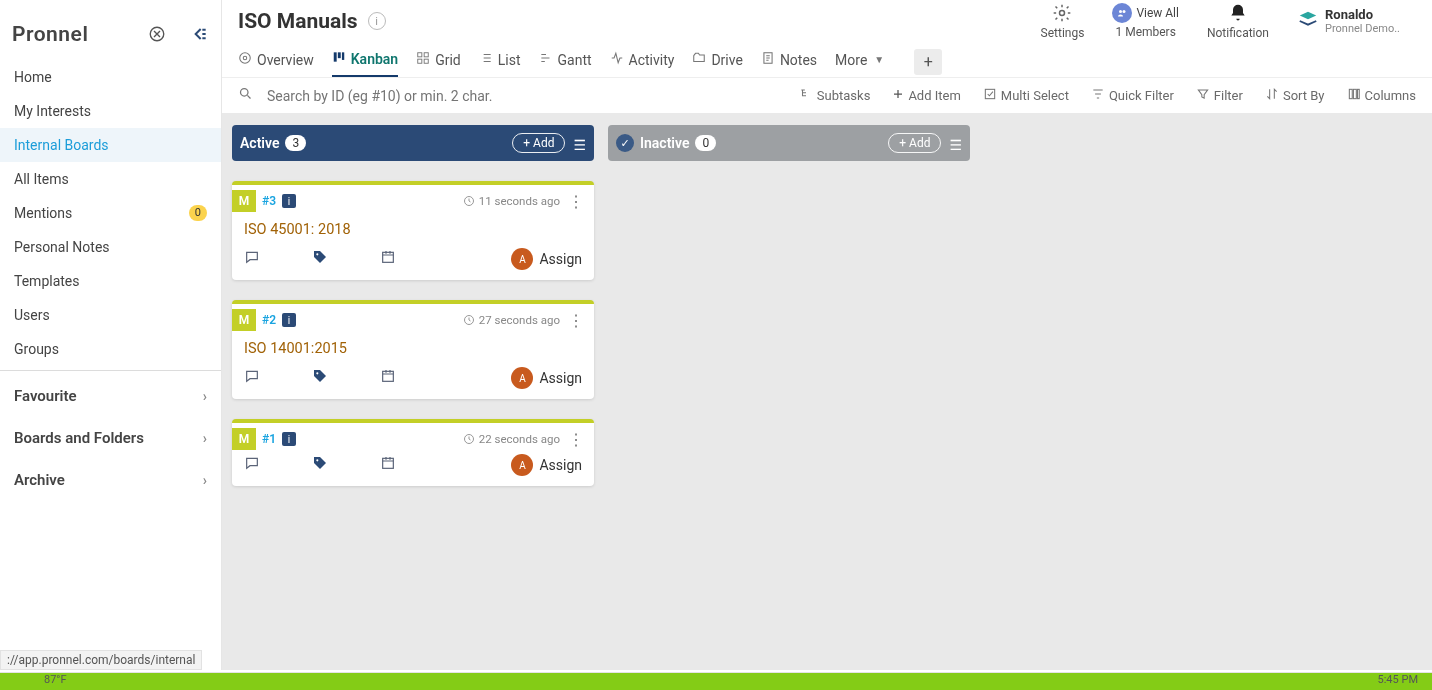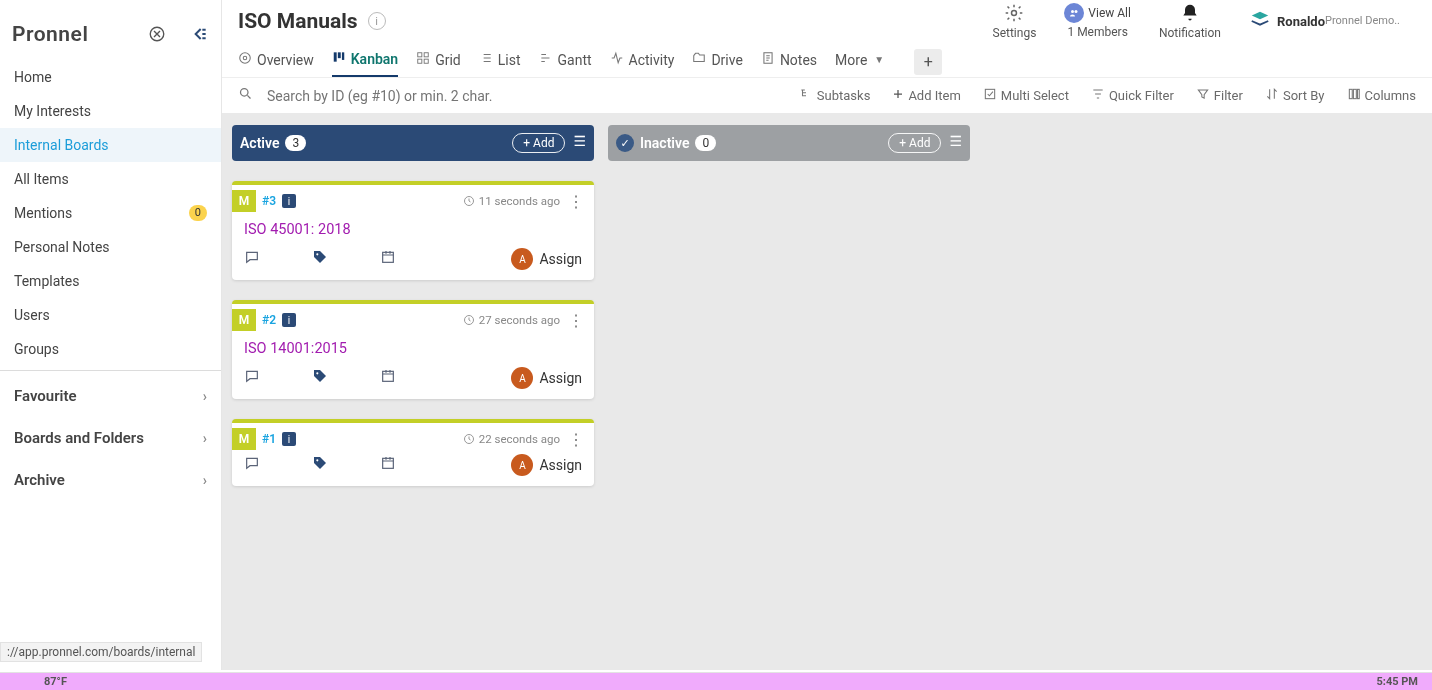--- a/index.html
+++ b/index.html
@@ -24,21 +24,21 @@
     .page-title { font-size:21px; font-weight:700; color:#333; }
     .info-icon { width:18px;height:18px;border:1px solid #bbb;border-radius:50%;display:inline-flex;align-items:center;justify-content:center;font-size:11px;color:#999;margin-left:10px;}
     .user-area { margin-left:auto; display:flex; gap:28px; align-items:center; padding-right:16px;}
     .ua-col { display:flex; flex-direction:column; align-items:center; gap:2px;}
     .ua-label { font-size:12px; color:#555;}
     .ua-icon { width:22px;height:22px;color:#666;display:flex;align-items:center;justify-content:center;font-size:20px;}
     .view-all-badge { background:#6c86d6; color:#fff; border-radius:50%; width:20px;height:20px;display:inline-flex;align-items:center;justify-content:center;font-size:11px;margin-right:4px;}
     .view-all { display:inline-flex;align-items:center;font-size:12px;color:#444;}
     .profile { display:flex; align-items:center; gap:6px;}
     .prof-logo { width:22px;height:22px;}
-    .prof-text { display:flex;flex-direction:row;}
+    .prof-text { display:flex;flex-direction:column;}
     .prof-name { font-size:13px; font-weight:700; color:#333;}
     .prof-sub { font-size:11px; color:#888;}
     .tabs { display:flex; gap:18px; margin-top:6px; align-items:center; }
     .tab { display:inline-flex; align-items:center; gap:5px; font-size:14px; color:#555; padding:4px 0 8px; cursor:pointer; }
     .tab.active { color:#0f766e; border-bottom:2px solid #143a6b; font-weight:600;}
     .more-caret { font-size:10px; color:#777; margin-left:2px;}
     .plus-tab { width:28px;height:26px;background:#ececec;border-radius:3px;display:inline-flex;align-items:center;justify-content:center;color:#555;font-size:16px;margin-left:12px;}
     .toolbar { display:flex; align-items:center; padding:8px 16px; border-top:1px solid #eee;}
     .search-wrap { display:flex; align-items:center; gap:14px;}
     .search-icon { color:#888; font-size:15px;}
@@ -46,39 +46,39 @@
     .tool-right { margin-left:auto; display:flex; gap:22px; align-items:center;}
     .tool-item { font-size:13px; color:#6a6a6a; display:inline-flex; align-items:center; gap:4px; cursor:pointer;}
     
     .board { flex:1; background:#e9e9e9; padding:12px 10px; display:flex; gap:14px; align-items:flex-start; overflow:auto;}
     .col { width:362px; display:flex; flex-direction:column; gap:20px;}
     .col-head { height:36px; border-radius:4px; display:flex; align-items:center; padding:0 8px; color:#fff; font-size:14px; }
     .col-head.blue { background:#2b4a76;}
     .col-head.gray { background:#9da0a3;}
     .col-head .hname { font-weight:600; margin-right:6px;}
     .count-pill { background:#fff; color:#333; border-radius:10px; font-size:12px; padding:1px 7px;}
-    .head-right { margin-left:auto; display:flex; align-items:flex-start; gap:8px;}
+    .head-right { margin-left:auto; display:flex; align-items:flex-end; gap:8px;}
     .add-btn { border:1px solid rgba(255,255,255,.9); border-radius:12px; font-size:12px; padding:2px 10px; color:#fff;}
     .head-menu { font-size:14px;}
     .check-circle { width:18px;height:18px;border-radius:50%;background:#3a5a86;display:inline-flex;align-items:center;justify-content:center;font-size:11px;margin-right:6px;}
     .card { background:#fff;border-radius:4px;border-top:4px solid #c3cf27; box-shadow:0 1px 3px rgba(0,0,0,.12); padding:0 0 10px 0;}
     .card-top { display:flex; align-items:center; padding:5px 10px 0 0;}
     .tag-m { width:24px;height:22px;background:#c3cf27;color:#fff;font-size:12px;font-weight:600;display:inline-flex;align-items:center;justify-content:center;}
     .card-id { font-size:12px; color:#1aa4e0; margin-left:6px; font-weight:600;}
     .info-sq { width:14px;height:14px;background:#2b4a76;color:#fff;border-radius:2px;display:inline-flex;align-items:center;justify-content:center;font-size:10px;margin-left:6px;}
     .ts { margin-left:auto; font-size:11.5px; color:#888; display:inline-flex; align-items:center; gap:4px;}
     .card-menu { font-size:16px; color:#777; margin-left:8px; }
-    .card-title { font-size:14.5px; color:#a21caf; padding:9px 12px 6px;}
+    .card-title { font-size:14.5px; color:#a16207; padding:9px 12px 6px;}
     .card-bot { display:flex; align-items:center; padding:4px 12px 0; gap:52px;}
     .c-ic { color:#5b6478; font-size:15px;}
     .assign { margin-left:auto; display:inline-flex; align-items:center; gap:6px; font-size:14px;color:#333;}
     .avatar-a { width:22px;height:22px;border-radius:50%;background:#c85a1e;color:#fff;font-size:10px;display:inline-flex;align-items:center;justify-content:center;}
     
-    .status-url { position:absolute; bottom:28px; left:0; background:#f3f3f3; border:1px solid #e2e2e2; padding:2px 6px; font-size:12px; color:#555;}
-    .taskbar { position:absolute; bottom:0; left:0; width:1432px; height:18px; background:#f0abfc; display:flex; align-items:center; justify-content:flex-end; padding:0 14px 0 24px; font-size:11px; color:#555; border-top:1px solid #e3e3e3;font-weight:bold;}
+    .status-url { position:absolute; bottom:20px; left:0; background:#f3f3f3; border:1px solid #e2e2e2; padding:2px 6px; font-size:12px; color:#555;}
+    .taskbar { position:absolute; bottom:0; left:0; width:1432px; height:18px; background:#84cc16; display:flex; align-items:flex-start; justify-content:flex-end; padding:0 14px 0 24px; font-size:11px; color:#555; border-top:1px solid #e3e3e3;}
     .taskbar .temp { margin-right:auto; margin-left:20px;}
     
     svg { overflow:visible; }
   </style>
 </head>
 <body>
 
 <div class="app">
 
   <aside class="sidebar">

